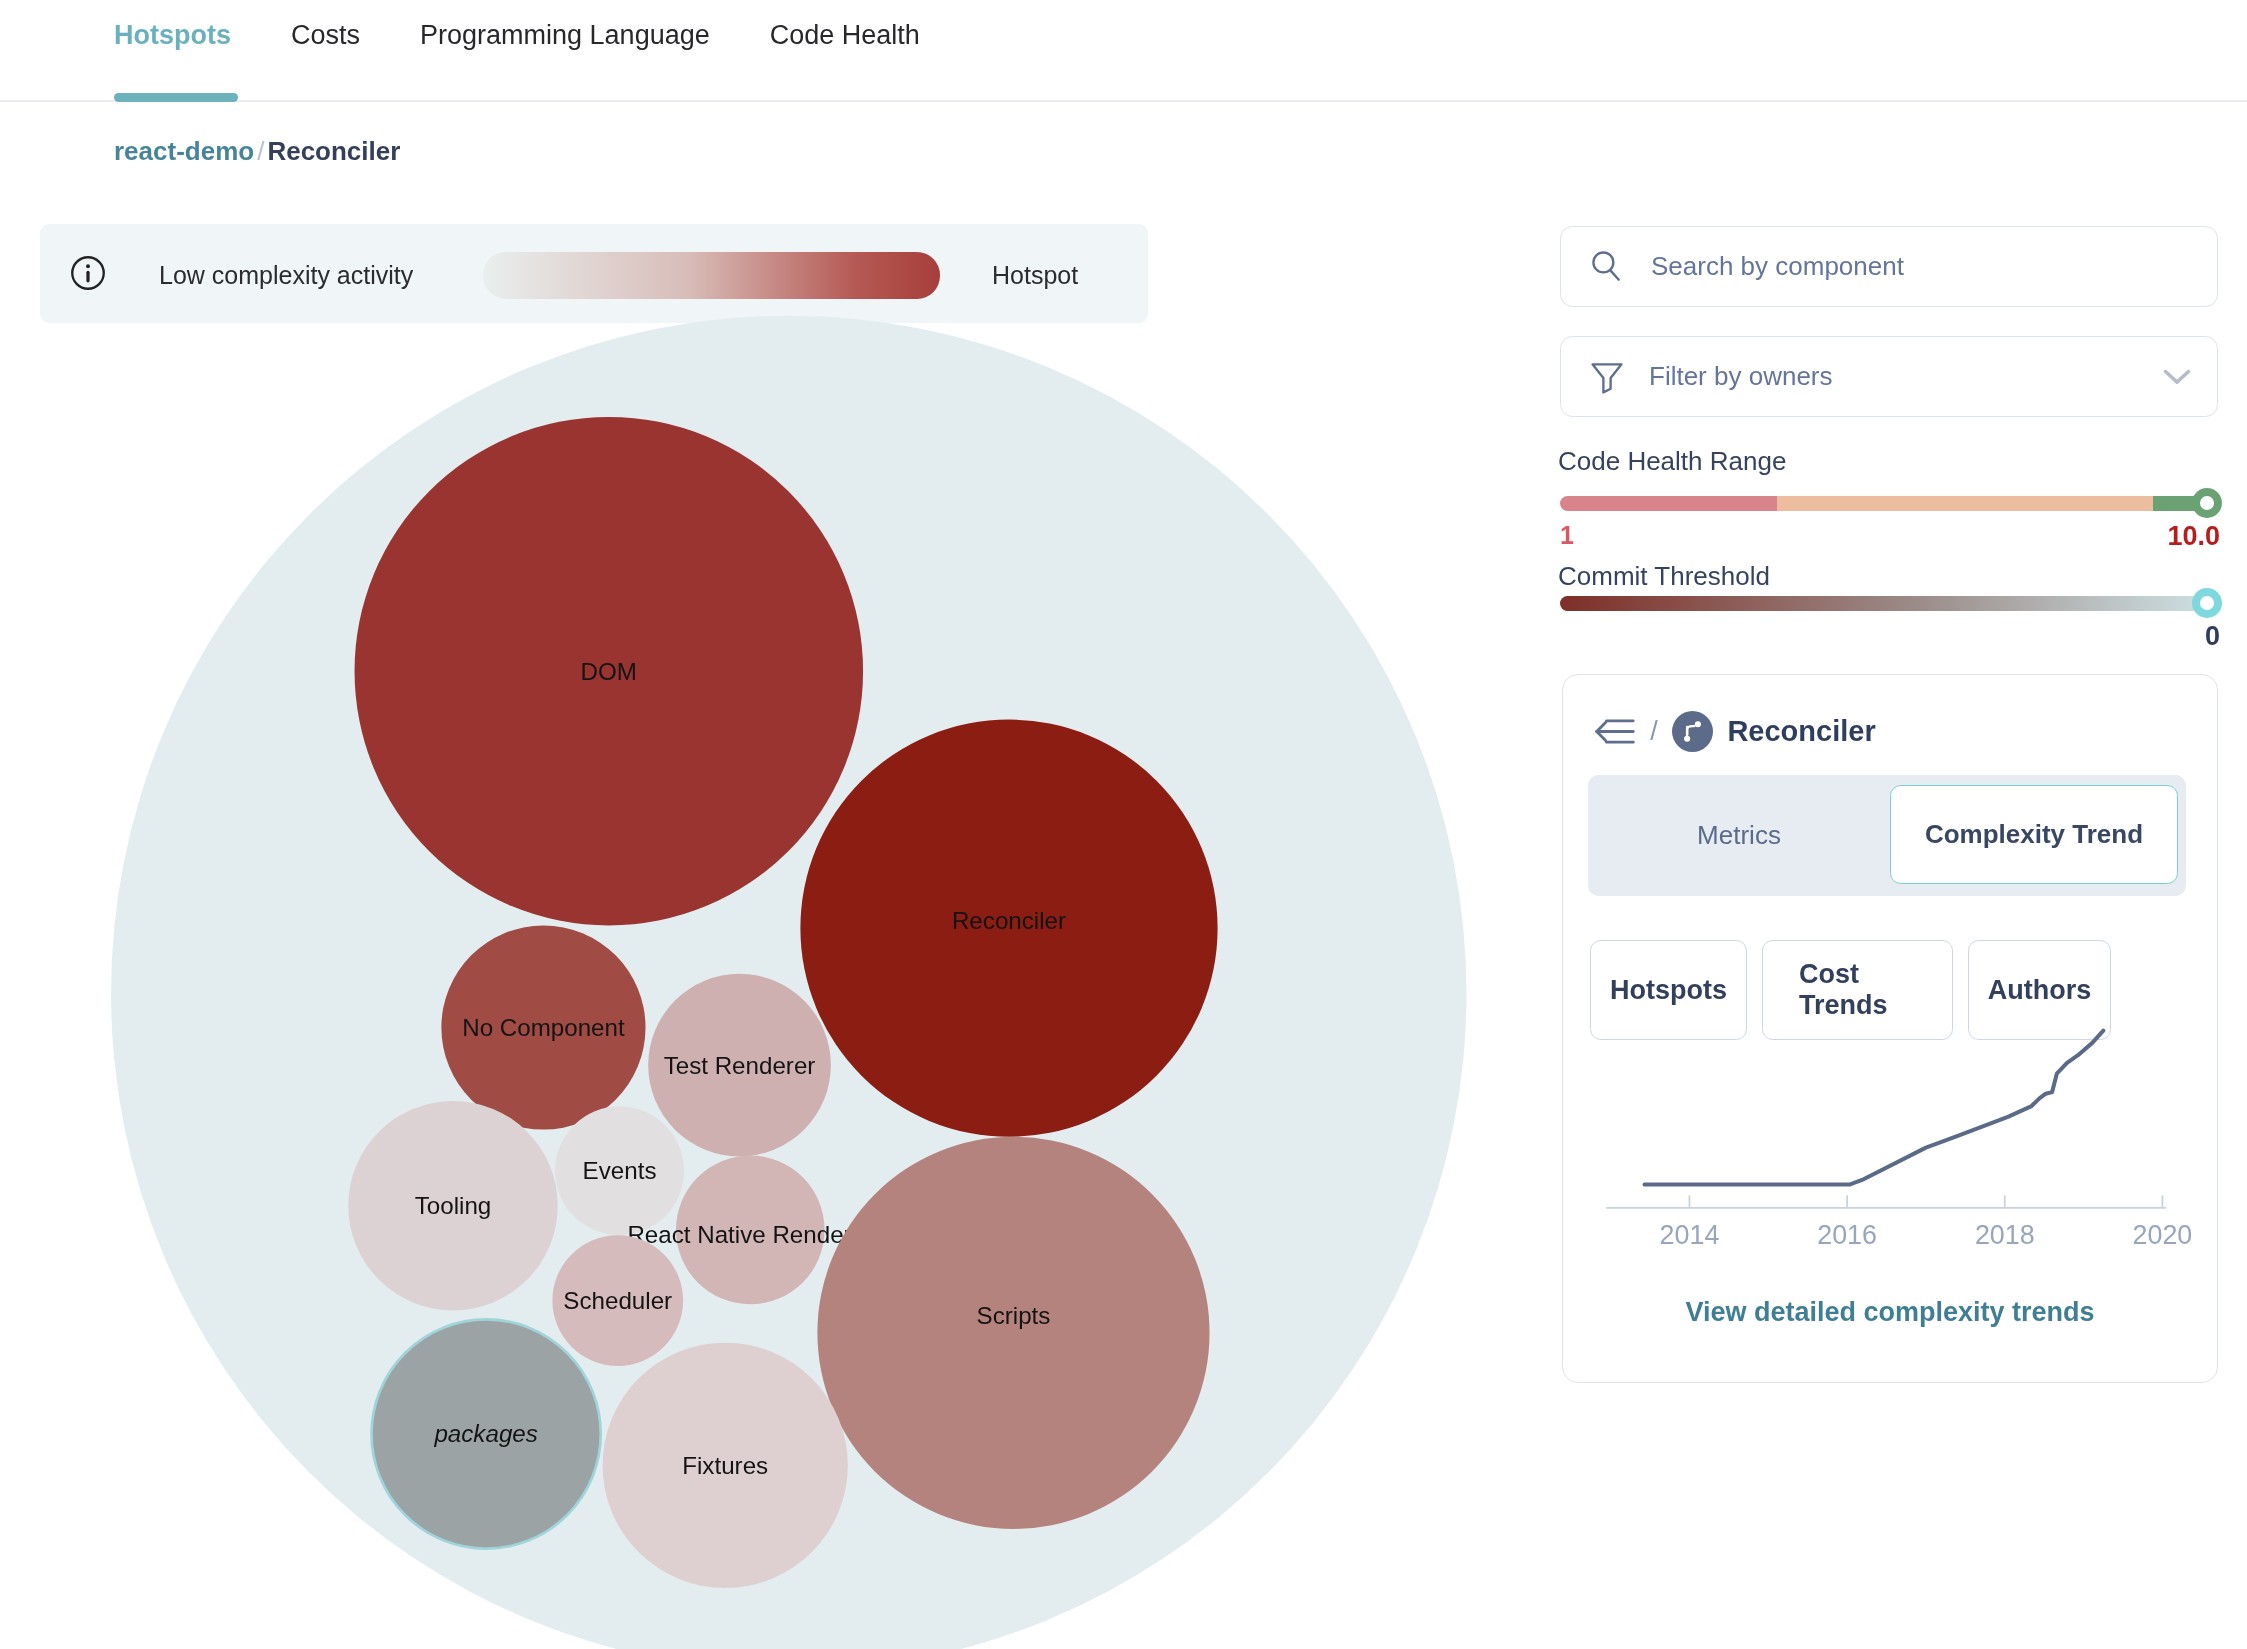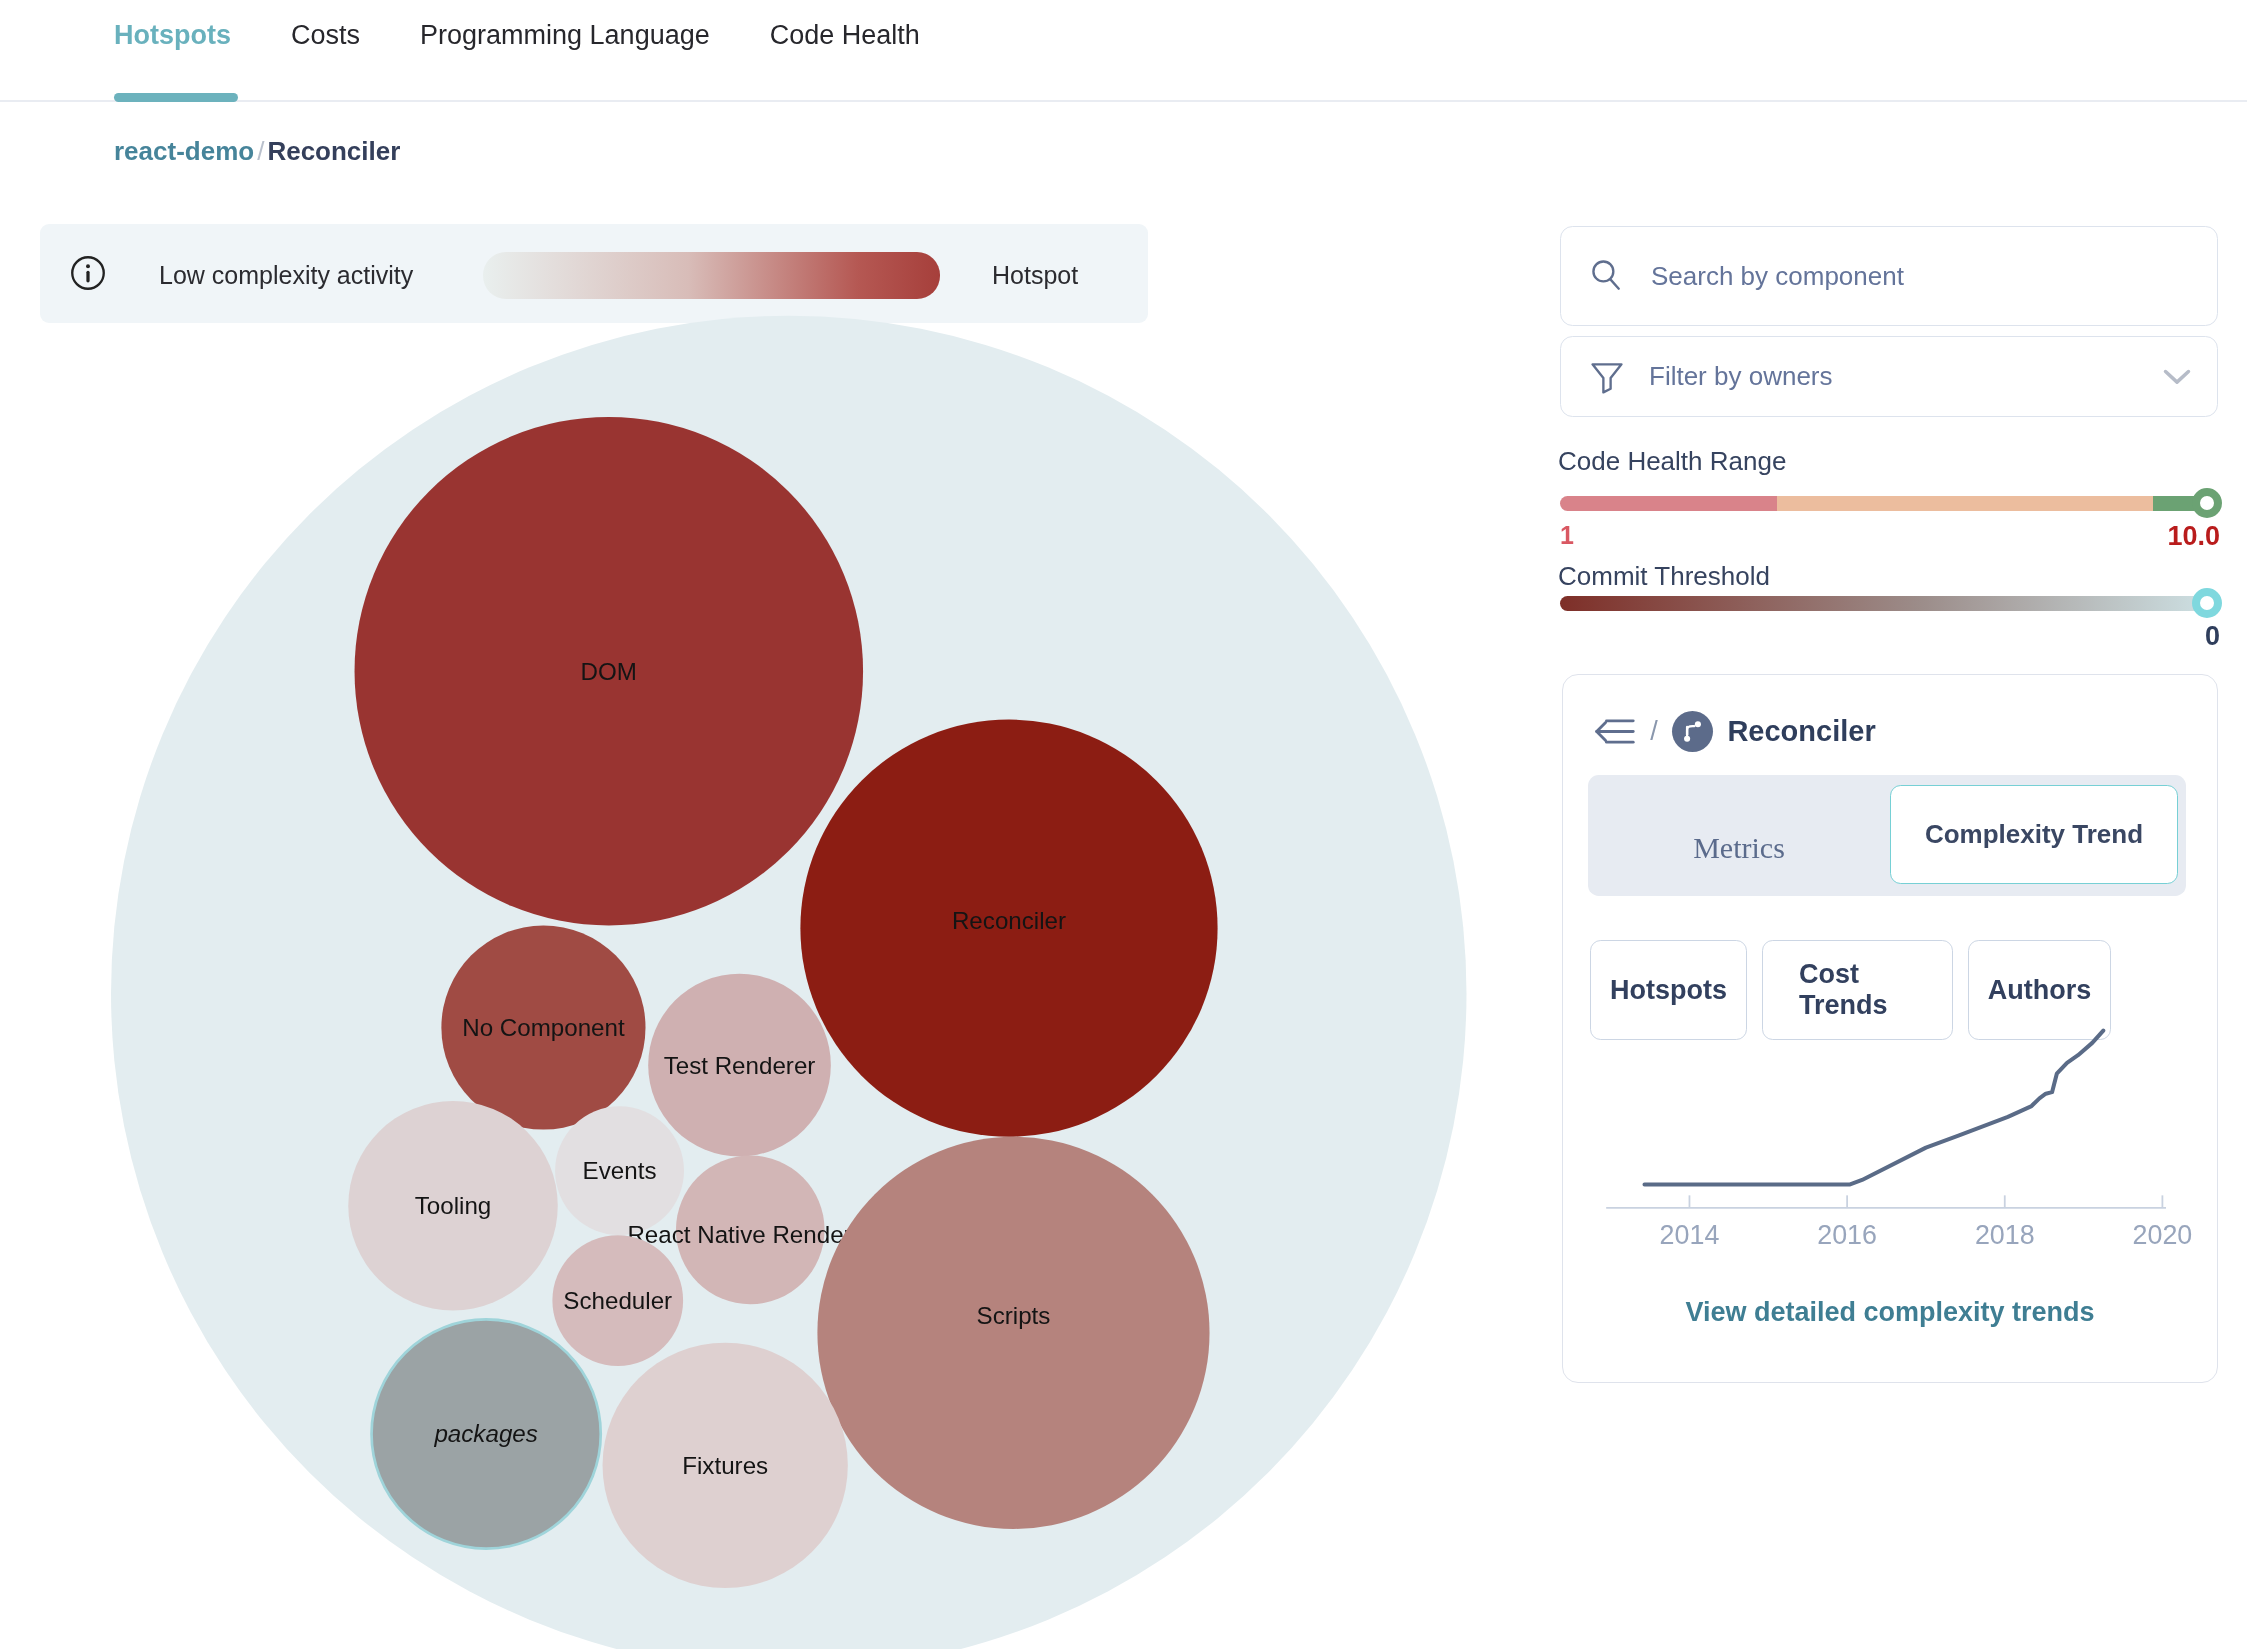--- a/index.html
+++ b/index.html
@@ -25,21 +25,21 @@
   .legend-low{position:absolute;left:119px;top:37px;font-size:25px;color:#2b2b30;}
   .legend-grad{position:absolute;left:443px;top:28px;width:457px;height:47px;border-radius:23px;}
   .legend-high{position:absolute;left:952px;top:37px;font-size:25px;color:#2b2b30;}
 
   
   .bubbles{position:absolute;left:0;top:304px;}
   .bubbles text{font-family:"Liberation Sans",sans-serif;font-size:27px;fill:#141414;}
 
   
   .sbox{position:absolute;left:1560px;width:658px;background:#fff;border:1.8px solid #dde3ed;border-radius:12.5px;box-sizing:border-box;display:flex;align-items:center;}
-  .search-box{top:226px;height:100px;}
+  .search-box{top:226px;height:81px;}
   .filter-box{top:336px;height:81px;}
   .sbox .icon{margin-left:27px;flex:0 0 auto;display:flex;}
   .search-input{border:none;outline:none;background:transparent;font-size:26px;color:#64749a;margin-left:23px;flex:1;font-family:"Liberation Sans",sans-serif;}
   .search-input::placeholder{color:#64749a;opacity:1;}
   .filter-label{margin-left:23px;font-size:26px;color:#64749a;flex:1;}
   .chev{margin-right:25px;display:flex;}
 
   .section-label{position:absolute;left:1558px;font-size:26px;color:#36435f;font-weight:500;}
   #chr-label{top:446px;}
   #ct-label{top:561px;}
@@ -53,21 +53,21 @@
   .chr-max{position:absolute;left:2087px;top:521px;width:133px;text-align:right;font-size:27px;font-weight:700;}
   .ct-val{position:absolute;left:2087px;top:621px;width:133px;text-align:right;font-size:27px;font-weight:700;color:#2f3e5c;}
 
   
   .card{position:absolute;left:1562px;top:674px;width:656px;height:709px;background:#fff;border:1.8px solid #dfe3ec;border-radius:16px;box-sizing:border-box;}
   .card-header{position:absolute;left:30px;top:36px;display:flex;align-items:center;gap:14.3px;}
   .card-sep{font-size:27px;color:#8a97ad;}
   .card-title{font-size:29px;font-weight:700;color:#2f3e5c;}
   .comp-icon{width:41px;height:41px;border-radius:50%;background:#5c6b8a;display:flex;align-items:center;justify-content:center;}
   .tabgroup{position:absolute;left:25px;top:100px;width:598px;height:121px;background:#e7ebf2;border-radius:10.7px;}
-  .tg-metrics{position:absolute;left:0;top:12px;width:302px;height:121px;display:flex;align-items:center;justify-content:center;font-size:30px;color:#5b6b8c;cursor:pointer;font-family:Liberation Serif, serif;}
+  .tg-metrics{position:absolute;left:0;top:0;width:302px;height:121px;display:flex;align-items:center;justify-content:center;font-size:26px;color:#5b6b8c;cursor:pointer;}
   .tg-active{position:absolute;left:302px;top:9.9px;width:288px;height:99px;background:#fff;border:1.8px solid #76d0d5;border-radius:10.7px;box-sizing:border-box;display:flex;align-items:center;justify-content:center;font-size:26px;color:#3a4763;font-weight:700;cursor:pointer;}
   .btn-row{position:absolute;left:27px;top:265px;display:flex;gap:15px;}
   .pill-btn{height:100px;background:#fff;border:1.8px solid #ccd6e4;border-radius:10.7px;box-sizing:border-box;display:flex;align-items:center;justify-content:center;font-size:27px;font-weight:700;color:#32405e;cursor:pointer;}
   .pill-btn.b0{width:157px;}
   .pill-btn.b1{width:191px;padding-left:36px;}
   .pill-btn.b2{width:143px;}
   .trend-wrap{position:absolute;left:36px;top:333px;}
   .trend-wrap text{font-family:"Liberation Sans",sans-serif;font-size:30px;}
   .view-link{position:absolute;left:0;top:622px;width:100%;text-align:center;font-size:27px;font-weight:700;color:#3f7e93;cursor:pointer;}
 </style>

